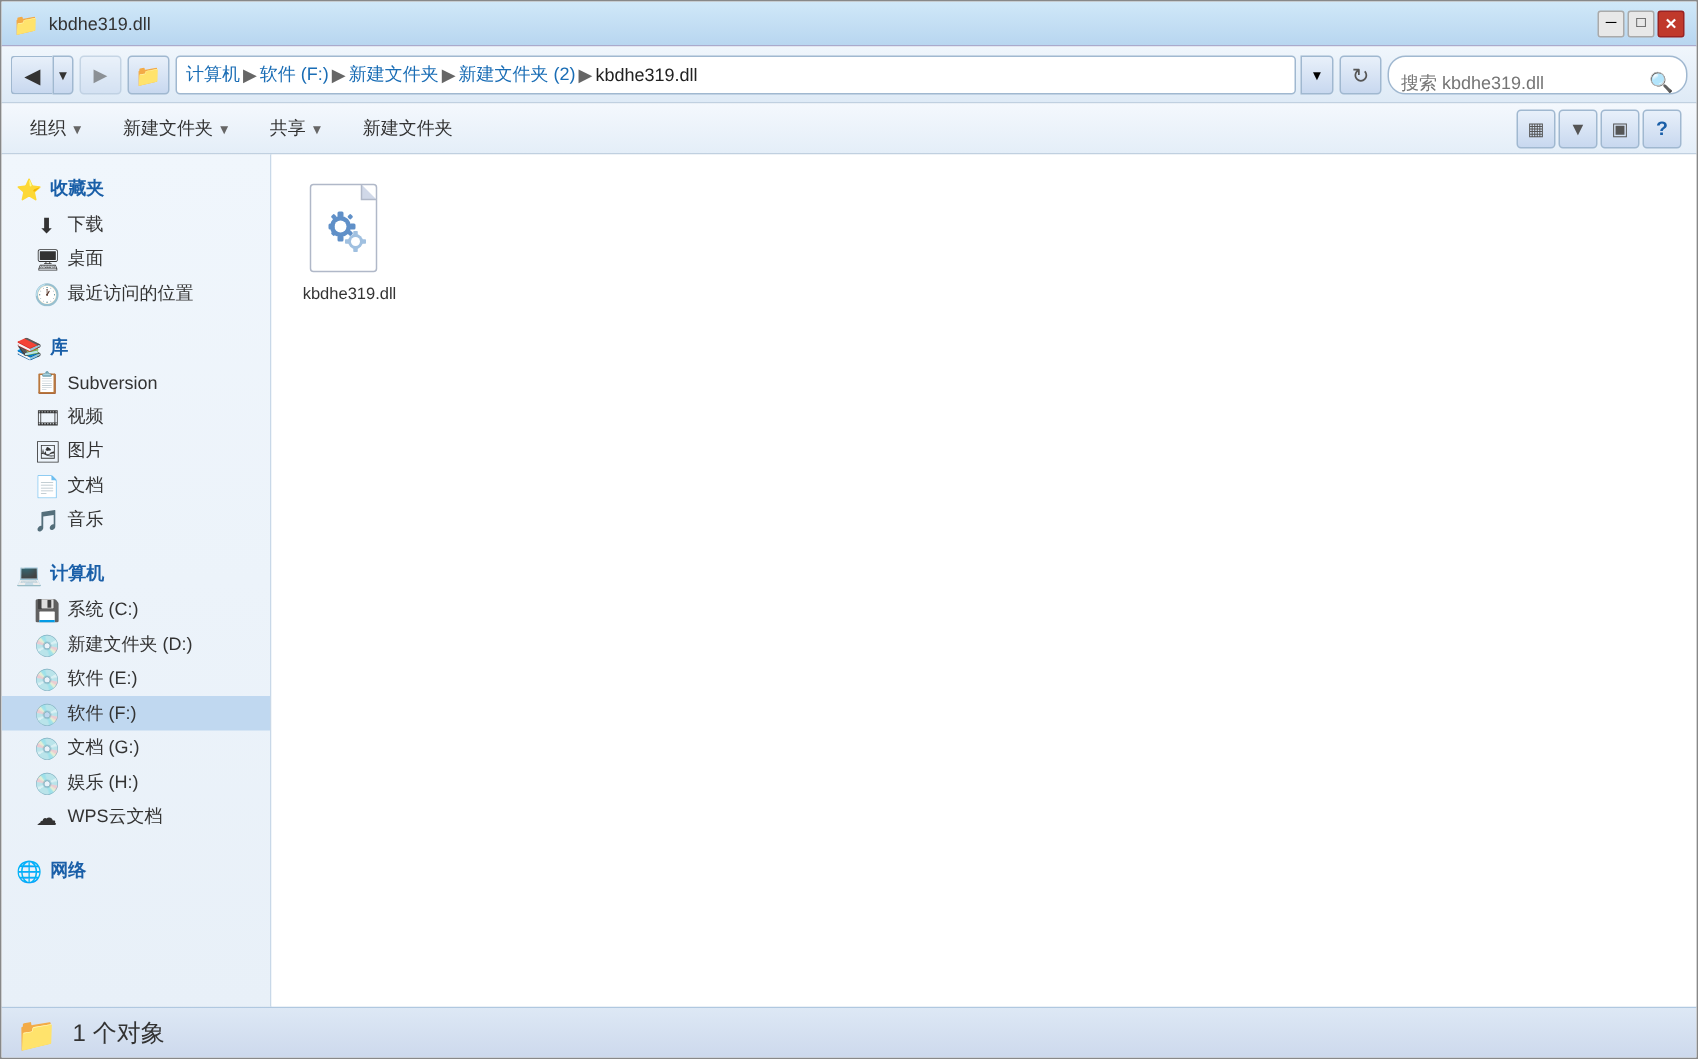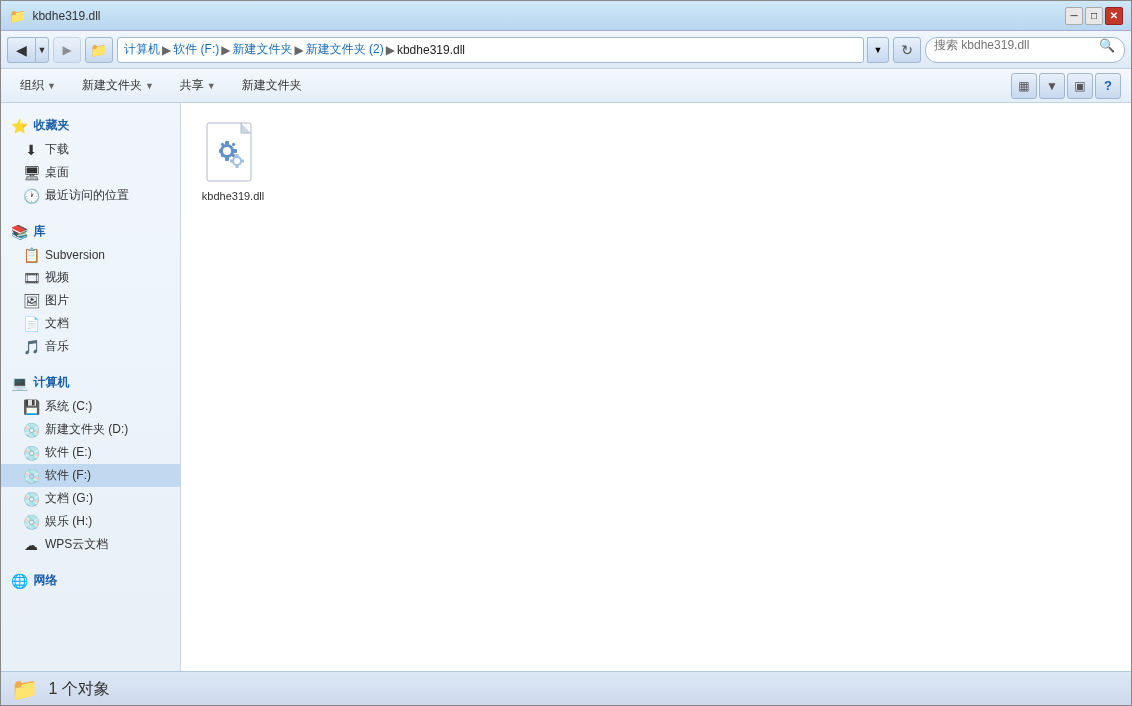--- a/index.html
+++ b/index.html
@@ -157,21 +157,21 @@
       font-size: 14px;
       color: #555;
     }
     .search-box {
       width: 200px;
       height: 26px;
       background: white;
       border: 1px solid #a0b8d0;
       border-radius: 12px;
       display: flex;
-      align-items: flex-start;
+      align-items: flex-end;
       padding: 0 8px;
       gap: 20px;
     }
     .search-box input {
       border: none;
       outline: none;
       font-size: 12px;
       color: #888;
       background: transparent;
       width: 100%;

